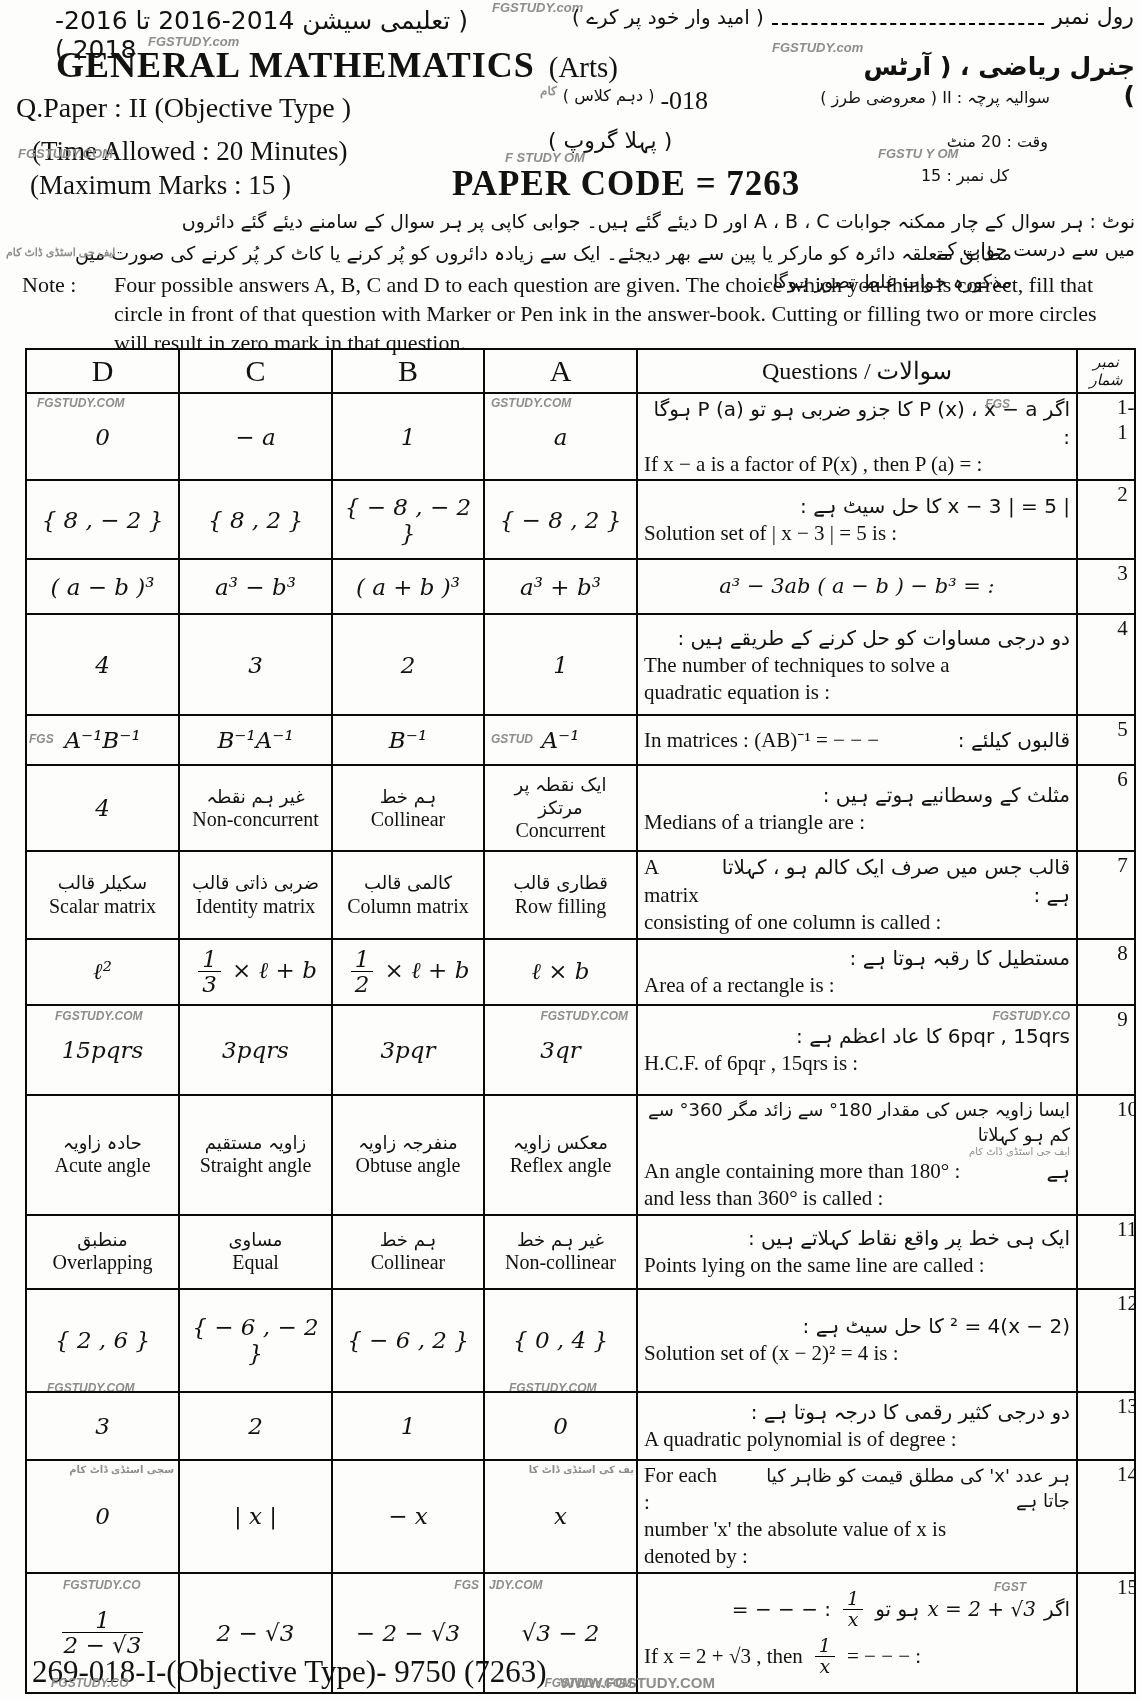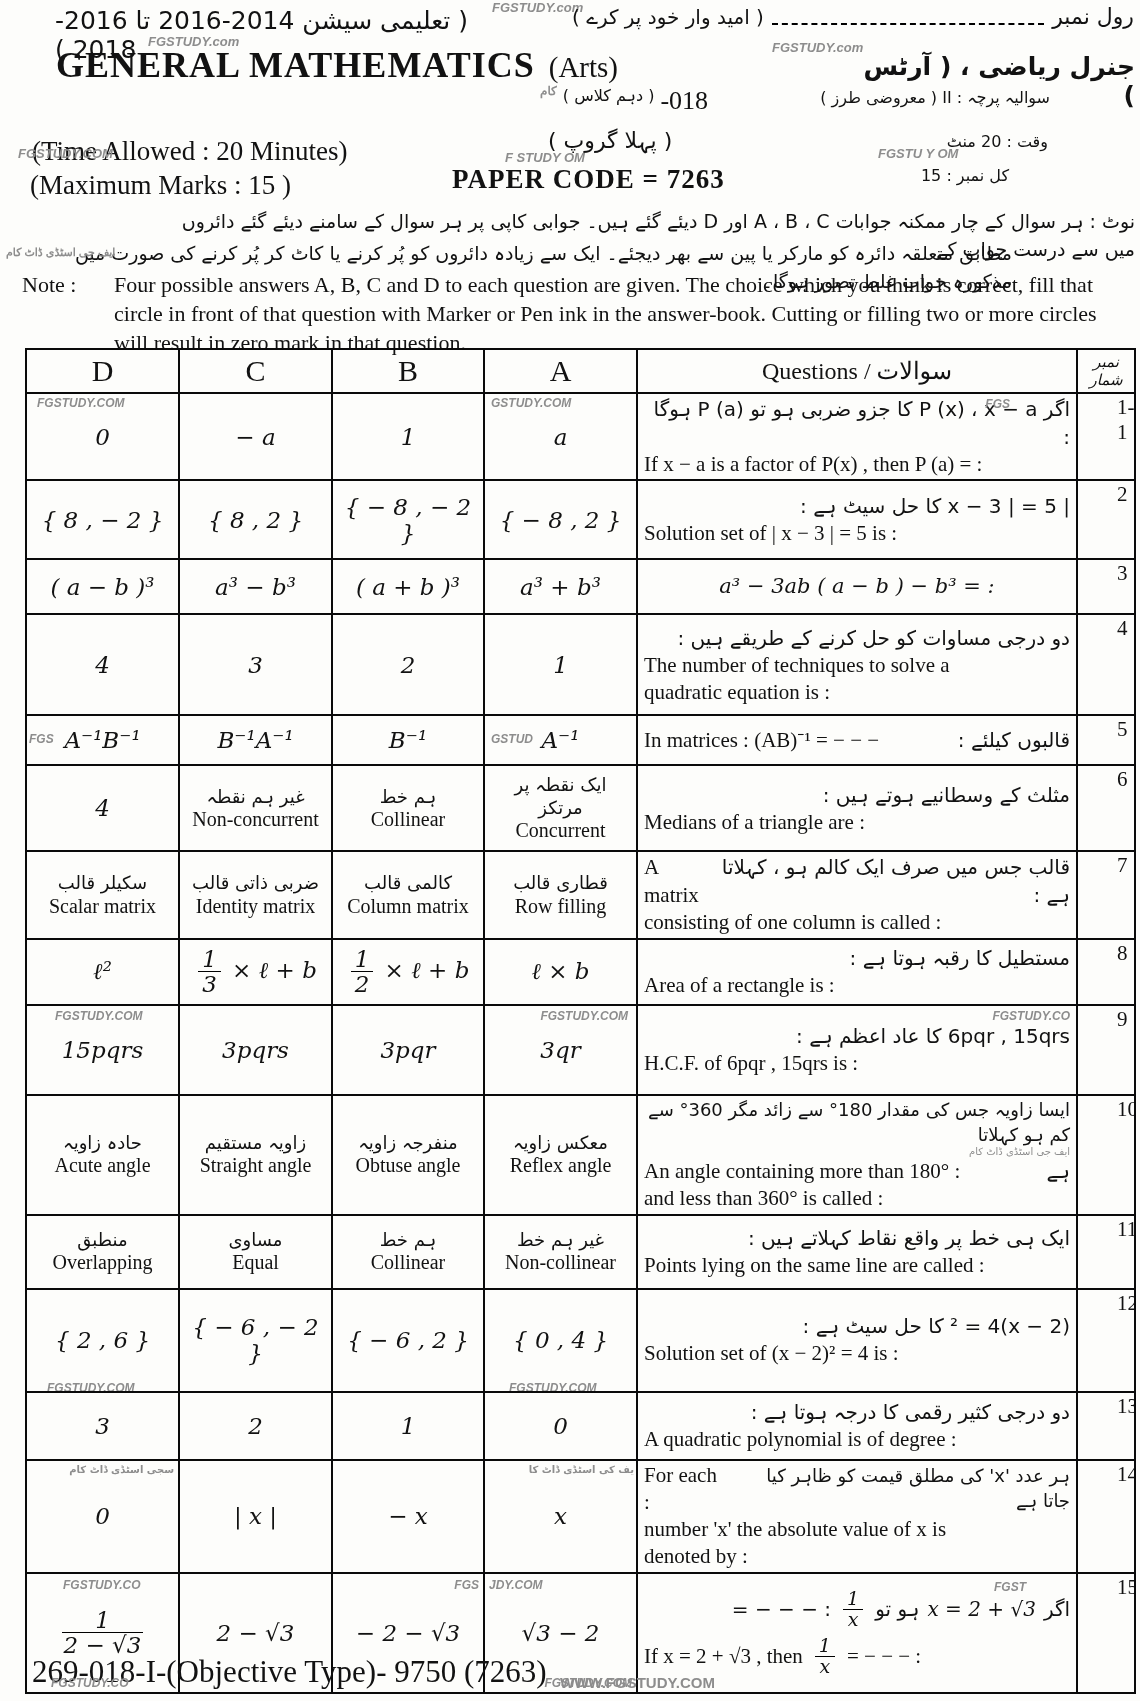--- a/index.html
+++ b/index.html
@@ -12,21 +12,21 @@
   .wm.ur{font-style:normal;font-weight:600;}
   
   .session{font-size:25px;}
   .rollrow{display:flex;direction:rtl;align-items:center;font-size:22px;}
   .dashline{flex:1;border-bottom:2px dashed #000;height:14px;margin:0 8px;min-width:180px;}
   .title-en{font-size:36px;font-weight:700;letter-spacing:1px;margin-left:28px;}
   .title-arts{font-size:29px;font-weight:400;margin-left:14px;}
   .h-ur{font-size:16px;}
   .h-ur.b{font-weight:700;font-size:25px;}
   .h-en{font-size:28px;}
-  .code{font-size:27px;font-weight:700;letter-spacing:1px;}
+  .code{font-size:35px;font-weight:700;letter-spacing:1px;}
   .midgrp{display:flex;align-items:flex-start;gap:6px;}
   
   .note-ur{font-size:19px;text-align:right;line-height:1.45;}
   .note-en{display:flex;font-size:22px;line-height:1.32;}
   .note-label{width:92px;flex:none;}
   
   table{border-collapse:collapse;table-layout:fixed;width:1109px;}
   td,th{border:2.5px solid #0a0a0a;padding:1px 6px;vertical-align:middle;overflow:hidden;
         position:relative;}
   th{font-weight:400;}
@@ -35,21 +35,21 @@
   .noh{font-size:15px;font-style:italic;}
   .opt{text-align:center;}
   .math{font-family:"DejaVu Serif",serif;font-style:italic;font-size:23px;}
   .opt .u{font-size:18px;display:block;line-height:1.25;}
   .opt .e{font-size:20px;display:block;line-height:1.15;font-style:normal;}
   .q .qur{font-size:20px;text-align:right;line-height:1.4;}
   .q .qen{font-size:21px;text-align:left;line-height:1.3;}
   .qcenter{text-align:center !important;font-family:"DejaVu Serif",serif;font-style:italic;}
   .qrow{display:flex;justify-content:space-between;align-items:baseline;gap:10px;}
   .qwm{font-size:10px;color:#8d8d8d;text-align:right;direction:rtl;line-height:1;}
-  .no{text-align:left;font-size:21px;vertical-align:top;padding-left:39px;}
+  .no{text-align:center;font-size:21px;vertical-align:top;padding-left:39px;}
   .frac{display:inline-flex;flex-direction:column;vertical-align:middle;text-align:center;
         line-height:1.05;margin:0 4px;}
   .frac .fn{border-bottom:1.5px solid #000;padding:0 4px;}
   .frac .fd{padding:0 2px;}
   .cwm{position:absolute;font-family:"Liberation Sans",sans-serif;font-weight:700;font-style:italic;
        font-size:12px;color:#8d8d8d;white-space:nowrap;z-index:2;}
   .cwm.uw{font-family:"DejaVu Sans",sans-serif;font-size:10px;font-style:normal;direction:rtl;}
   .footer-line{font-size:31px;}
 </style>
 </head>
@@ -69,20 +69,21 @@
 
   <span class="abs wm" style="left:148px;top:34px;">FGSTUDY.com</span>
   <span class="abs wm" style="left:772px;top:40px;">FGSTUDY.com</span>
 
   <div class="abs" style="left:28px;top:44px;display:flex;align-items:baseline;">
     <span class="title-en">GENERAL MATHEMATICS</span>
     <span class="title-arts">(Arts)</span>
   </div>
   <div class="abs h-ur b ur" dir="rtl" style="left:845px;top:52px;width:290px;text-align:right;">جنرل ریاضی ، ( آرٹس )</div>
 
+  <div class="abs h-en" style="left:16px;top:92px;">Q.Paper : II (Objective Type )</div>
 
   <div class="abs midgrp" style="left:540px;top:86px;">
     <span class="wm ur" style="font-size:12px;position:relative;top:-2px;">کام</span>
     <span class="h-ur ur" dir="rtl">( دہم کلاس )</span>
     <span style="font-size:26px;">-018</span>
   </div>
   <div class="abs h-ur ur" dir="rtl" style="left:815px;top:88px;width:235px;text-align:right;">سوالیہ پرچہ : II ( معروضی طرز )</div>
 
   <div class="abs h-en" style="left:32px;top:136px;font-size:27px;">(Time Allowed : 20 Minutes)</div>
   <div class="abs h-ur ur" dir="rtl" style="left:548px;top:128px;font-size:22px;">( پہلا گروپ )</div>

